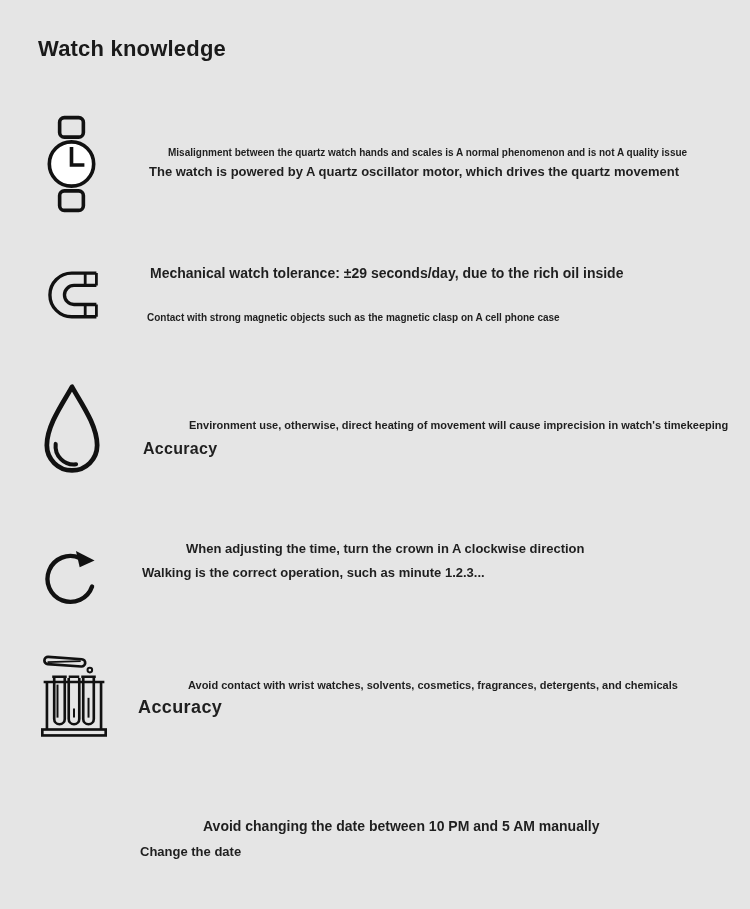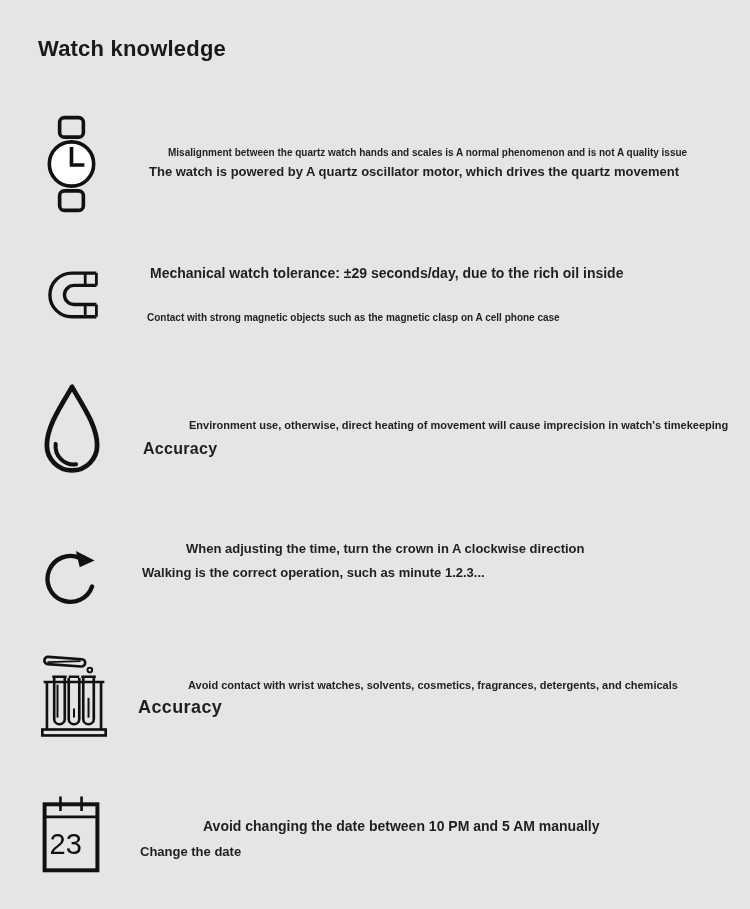--- a/index.html
+++ b/index.html
@@ -102,25 +102,17 @@
         <path d="M 25 52 L 25 102" stroke-width="3"></path>
         <path d="M 50 88 L 50 102" stroke-width="3"></path>
         <path d="M 72 72 L 72 102" stroke-width="3"></path>
       </svg>
     </div>
     <div class="line f11" style="left:152px;top:29px;">Avoid contact with wrist watches, solvents, cosmetics, fragrances, detergents, and chemicals</div>
     <div class="line f18" style="left:138px;top:47px;">Accuracy</div>
   </section>
 
   <section class="row" style="top:792px;height:90px;">
-    <div class="icon" style="left:38px;top:2px;width:66px;height:80px;">
-      <svg viewBox="0 0 100 118" fill="none" stroke="#111111">
-        <rect x="10" y="14" width="80" height="100" stroke-width="6"></rect>
-        <path d="M 10 33 L 90 33" stroke-width="4"></path>
-        <path d="M 34 2 L 34 24 M 66 2 L 66 24" stroke-width="4"></path>
-        <text x="42" y="90" text-anchor="middle" font-size="44" fill="#111111" stroke="none" class="cal-num">23</text>
-      </svg>
-    </div>
     <div class="line f14" style="left:203px;top:26px;">Avoid changing the date between 10 PM and 5 AM manually</div>
     <div class="line f13" style="left:140px;top:52px;">Change the date</div>
   </section>
 
 </div>
 
 </body></html>

